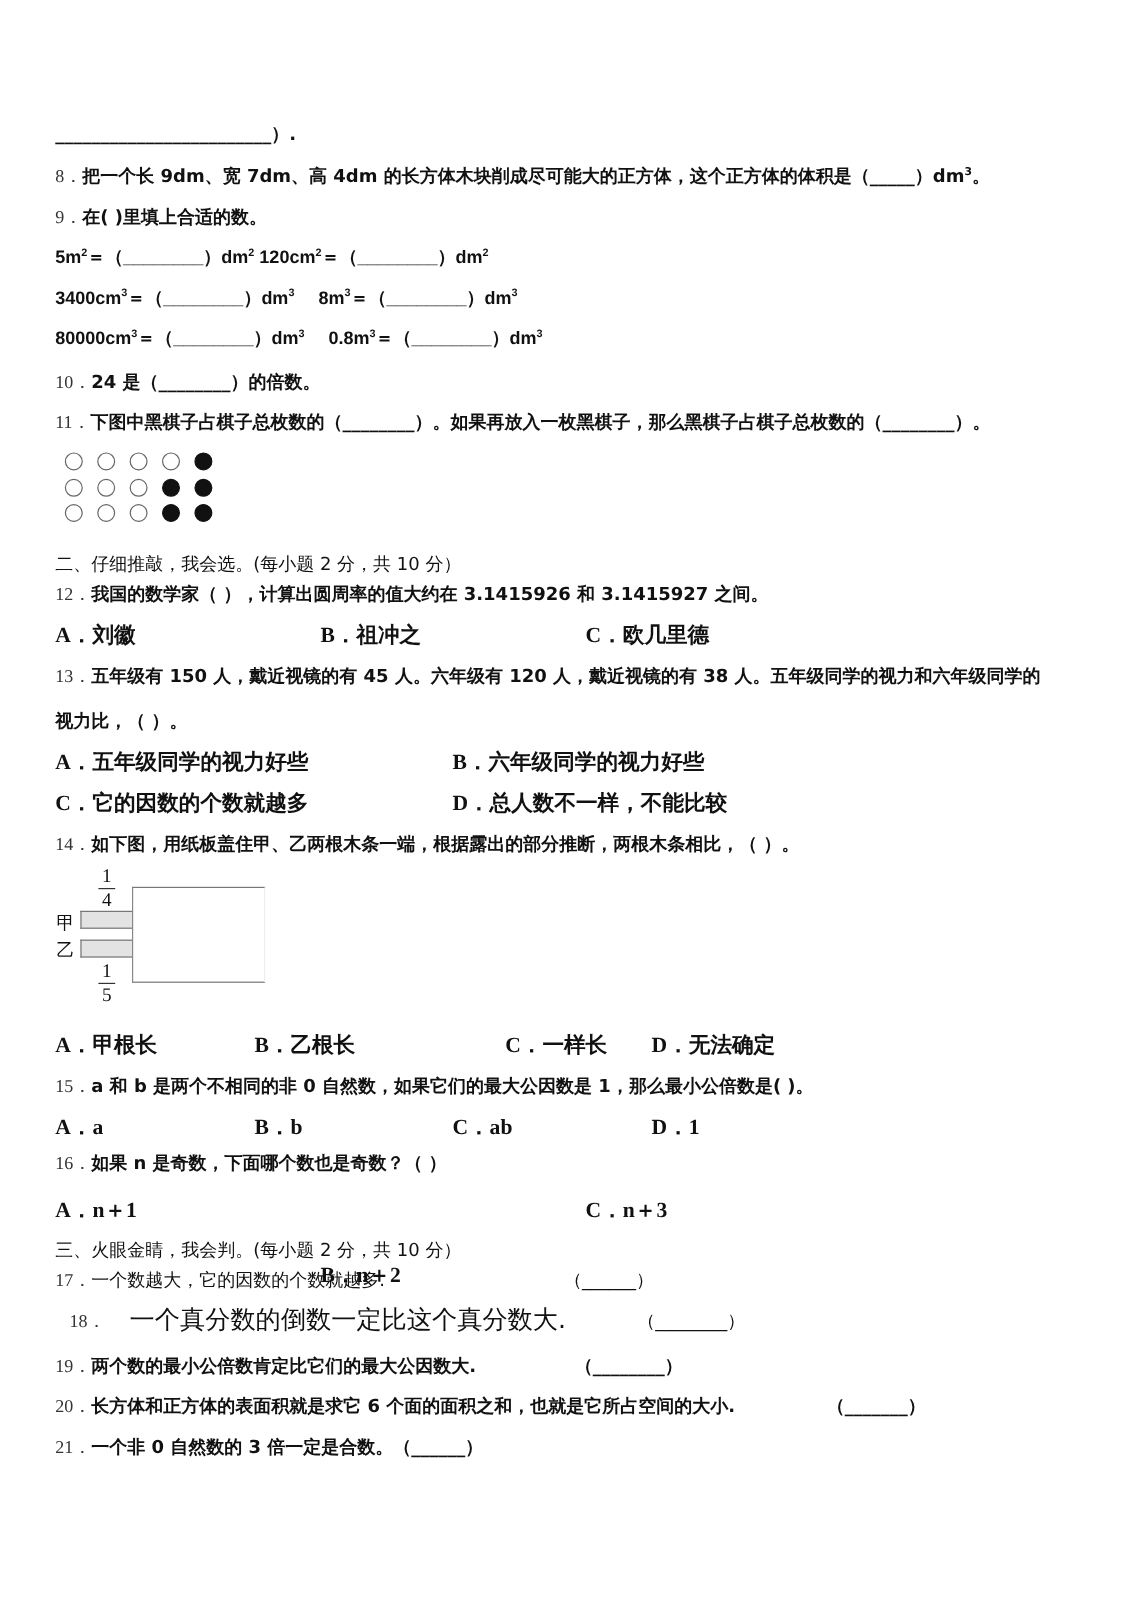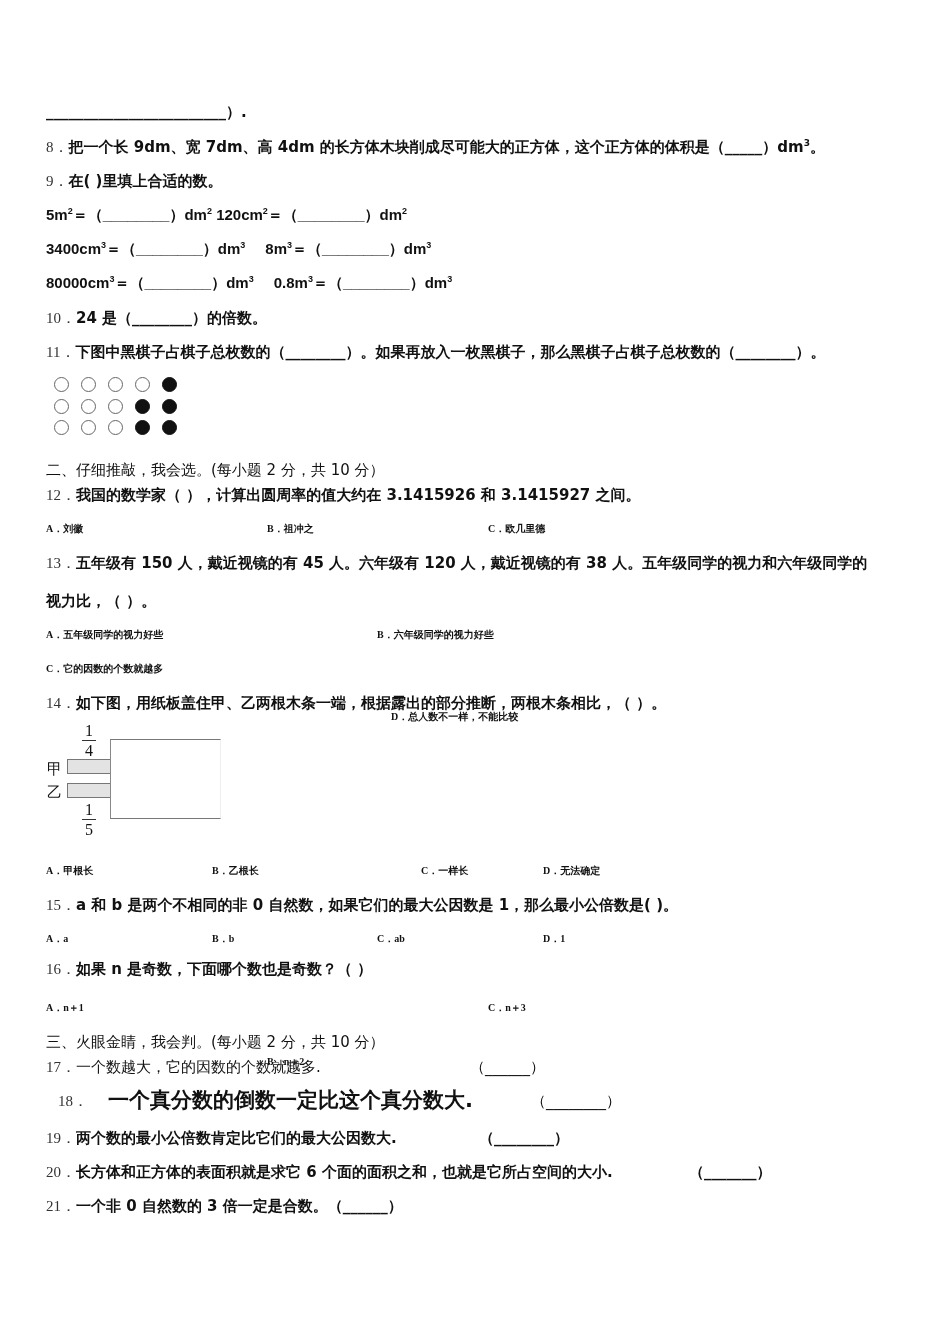--- a/index.html
+++ b/index.html
@@ -10,21 +10,21 @@
   }
   .ln {
     position: absolute; left: 46px; white-space: nowrap;
     font-size: 15px; line-height: 20px; font-weight: bold;
     font-family: "DejaVu Sans", "Liberation Sans", sans-serif;
     letter-spacing: 0px;
   }
   .num { font-weight: normal; font-family: "Liberation Serif", "DejaVu Serif", serif; color: #333; }
   .bd { font-weight: bold; font-family: Liberation Sans, sans-serif; }
   sup { font-size: 9px; vertical-align: 6px; line-height: 0; }
-  .opt { position: absolute; white-space: nowrap; font-size: 10px; line-height: 20px; font-weight: bold;
+  .opt { position: absolute; white-space: nowrap; font-size: 18px; line-height: 20px; font-weight: bold;
          font-family: "DejaVu Sans", "Liberation Sans", sans-serif; }
   .opt .ol { font-family: "Liberation Serif", "DejaVu Serif", serif; }
   .big { font-size: 21px; line-height: 26px; }
   
   .stone { position: absolute; width: 15px; height: 15px; border-radius: 50%; box-sizing: border-box;
            border: 1.3px solid #666; background: #fff; }
   .stone.black { background: #111; border-color: #111; }
   
   .board { position: absolute; left: 110px; top: 739px; width: 111px; height: 80px; box-sizing: border-box;
            border-top: 1.5px solid #777; border-bottom: 1.5px solid #777; border-left: 1.5px solid #888; border-right: 1px solid #eee; background:#fff; }
@@ -92,21 +92,21 @@
 <div class="opt" style="left:267px; top:519px;"><span class="ol">B．</span><span>祖冲之</span></div>
 <div class="opt" style="left:488px; top:519px;"><span class="ol">C．</span><span>欧几里德</span></div>
 
 <div class="ln" style="top:553px;">
   <span class="num">13．</span><span>五年级有 150 人，戴近视镜的有 45 人。六年级有 120 人，戴近视镜的有 38 人。五年级同学的视力和六年级同学的</span>
 </div>
 <div class="ln" style="top:591px;">视力比，（    ）。</div>
 <div class="opt" style="left:46px; top:625px;"><span class="ol">A．</span><span>五年级同学的视力好些</span></div>
 <div class="opt" style="left:377px; top:625px;"><span class="ol">B．</span><span>六年级同学的视力好些</span></div>
 <div class="opt" style="left:46px; top:659px;"><span class="ol">C．</span><span>它的因数的个数就越多</span></div>
-<div class="opt" style="left:391px; top:659px;margin-top:48px;"><span class="ol">D．</span><span>总人数不一样，不能比较</span></div>
+<div class="opt" style="left:377px; top:659px;"><span class="ol">D．</span><span>总人数不一样，不能比较</span></div>
 
 <div class="ln" style="top:693px;">
   <span class="num">14．</span><span>如下图，用纸板盖住甲、乙两根木条一端，根据露出的部分推断，两根木条相比，（    ）。</span>
 </div>
 <div>
   <div class="frac" style="left:82px; top:722px;">
     <div>1</div>
       <div class="bar"></div>
       <div>4</div>
   </div>
@@ -144,21 +144,21 @@
 <div class="ln" style="top:1032px; font-weight:normal;">三、火眼金睛，我会判。(每小题 2 分，共 10 分）</div>
 
 <div class="ln" style="top:1057px; font-weight:normal;">
   <span class="num">17．</span><span>一个数越大，它的因数的个数就越多.</span>
 </div>
 <div class="ln" style="left:470px; top:1057px; font-weight:normal;">（______）</div>
 
 <div class="ln" style="left:58px; top:1091px; font-weight:normal;">
   <span class="num">18．</span>
 </div>
-<div class="ln big" style="left:108px; top:1087px; font-weight:bold;">一个真分数的倒数一定比这个真分数大.</div>
+<div class="ln big" style="left:108px; top:1087px; font-weight:normal;">一个真分数的倒数一定比这个真分数大.</div>
 <div class="ln" style="left:531px; top:1091px; font-weight:normal;">（________）</div>
 
 <div class="ln" style="top:1128px;">
   <span class="num">19．</span><span>两个数的最小公倍数肯定比它们的最大公因数大.</span>
 </div>
 <div class="ln" style="left:479px; top:1128px;">（________）</div>
 
 <div class="ln" style="top:1162px;">
   <span class="num">20．</span><span>长方体和正方体的表面积就是求它 6 个面的面积之和，也就是它所占空间的大小.</span>
 </div>

